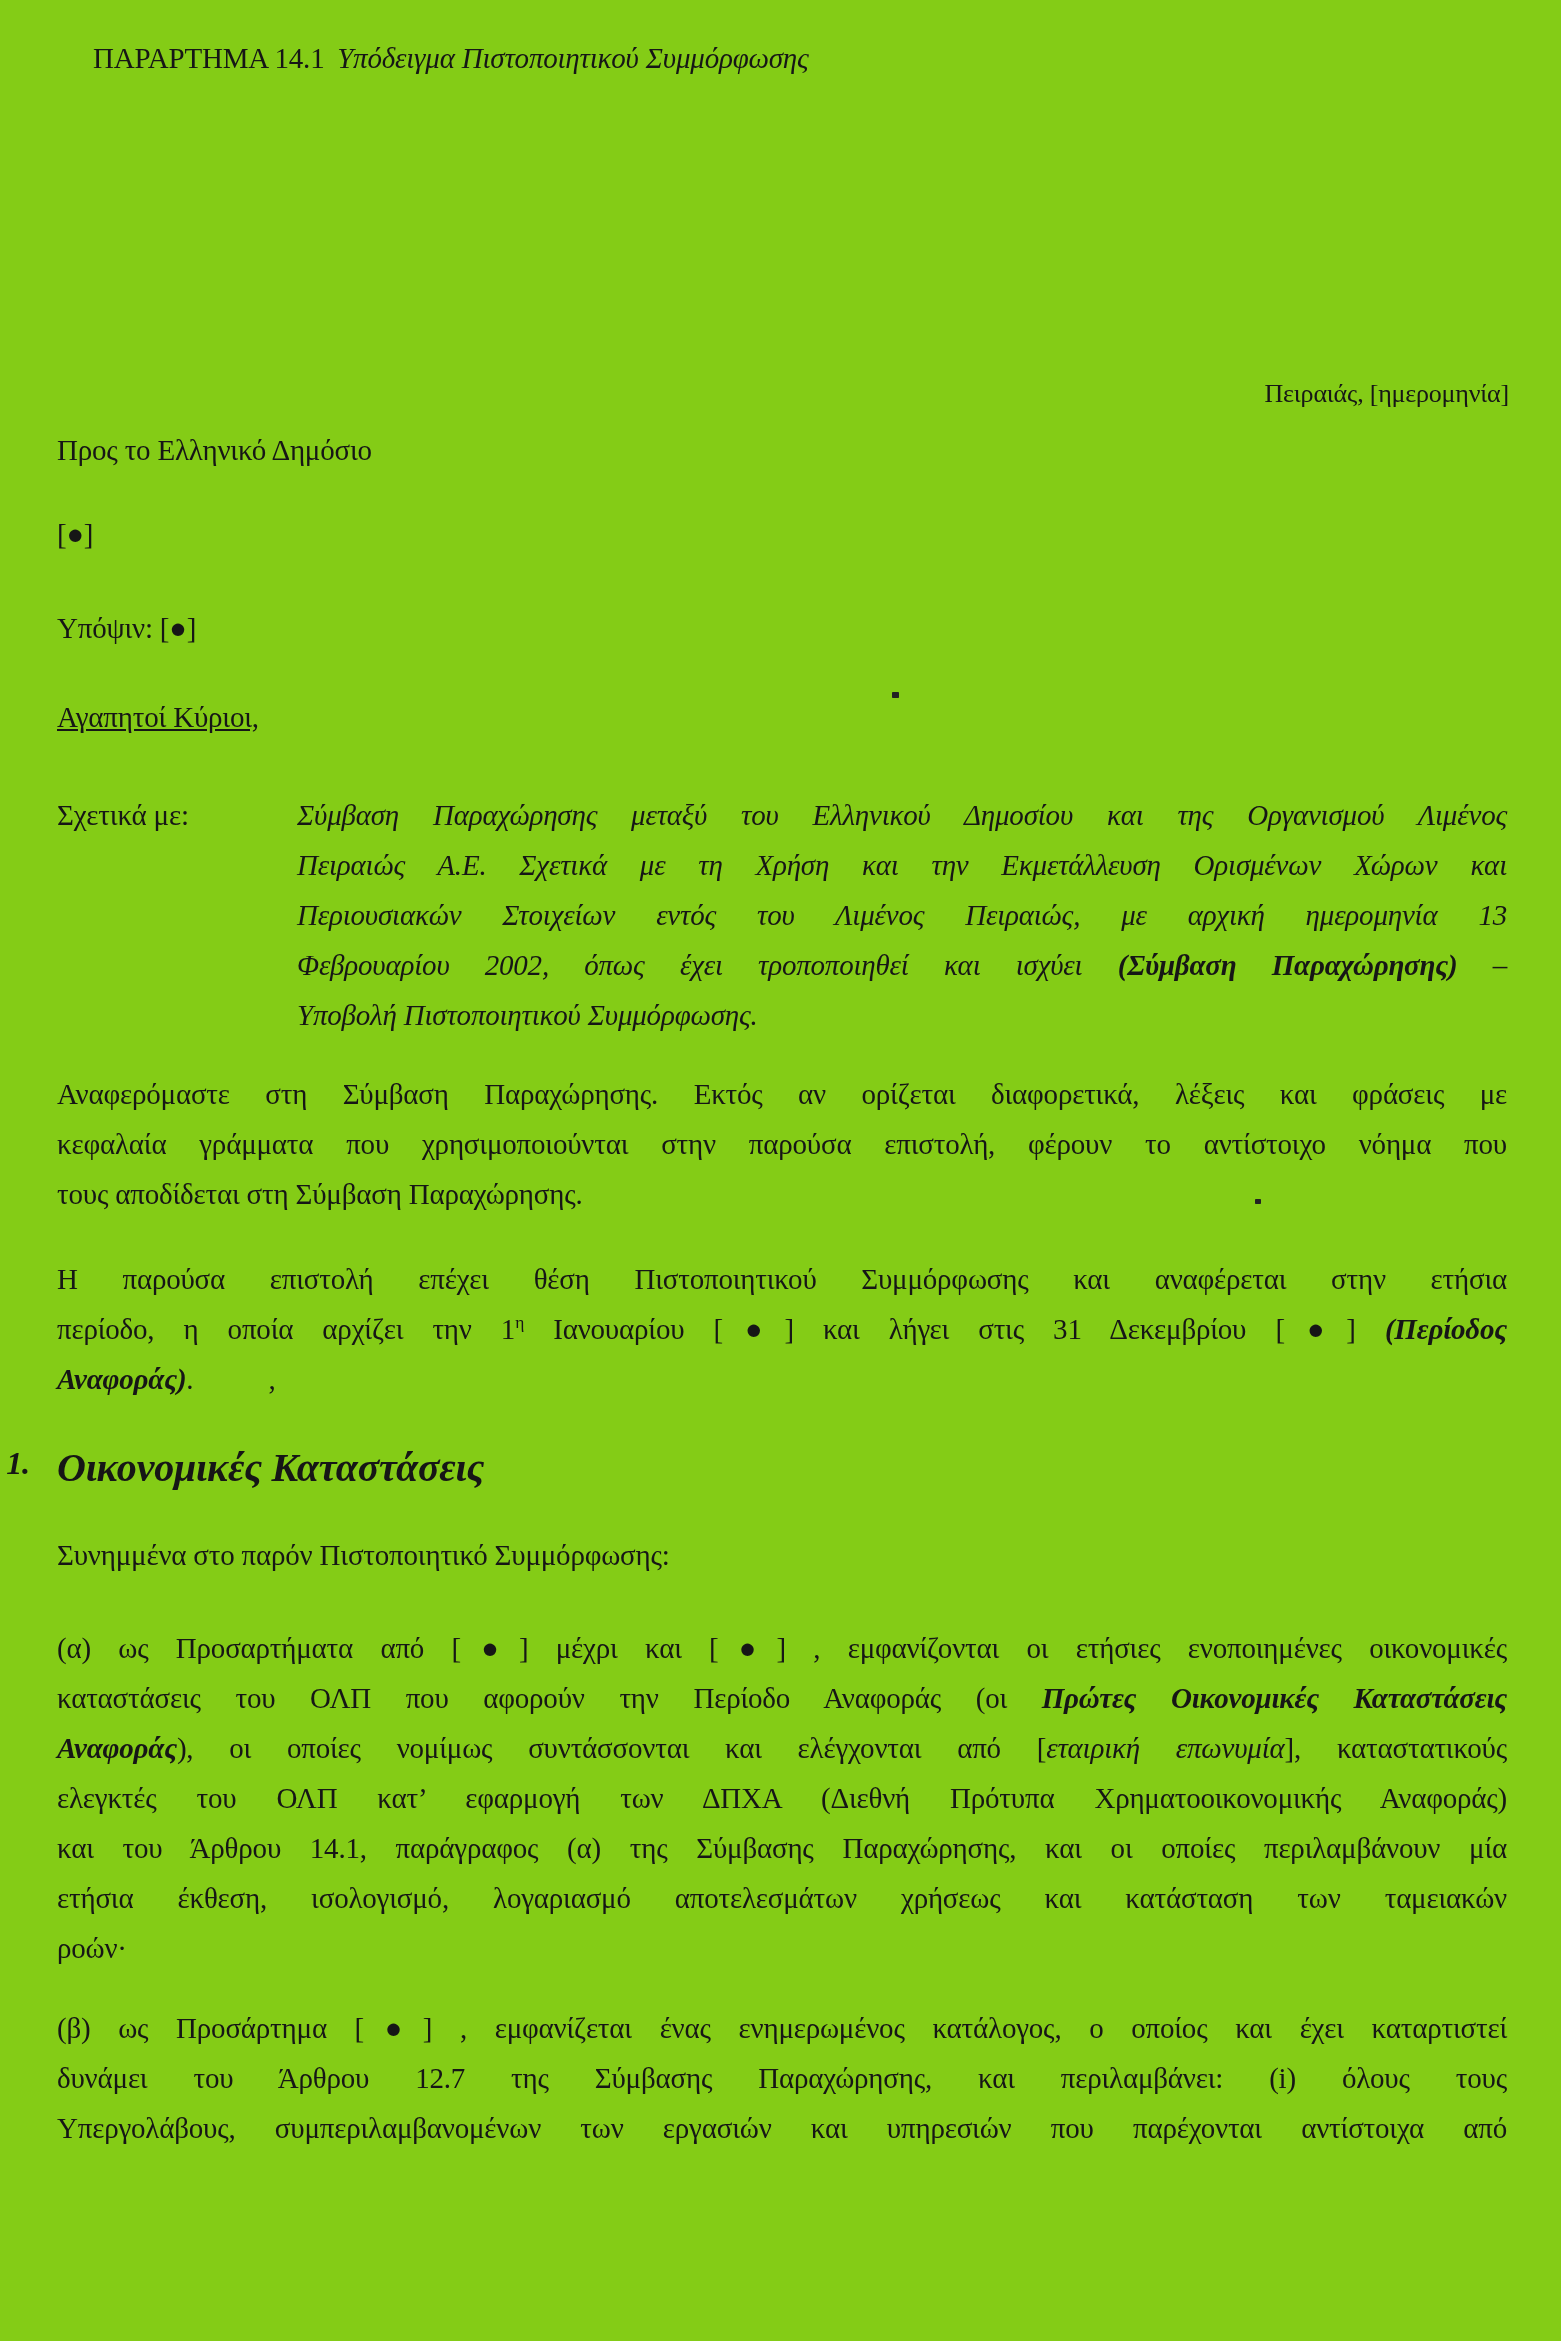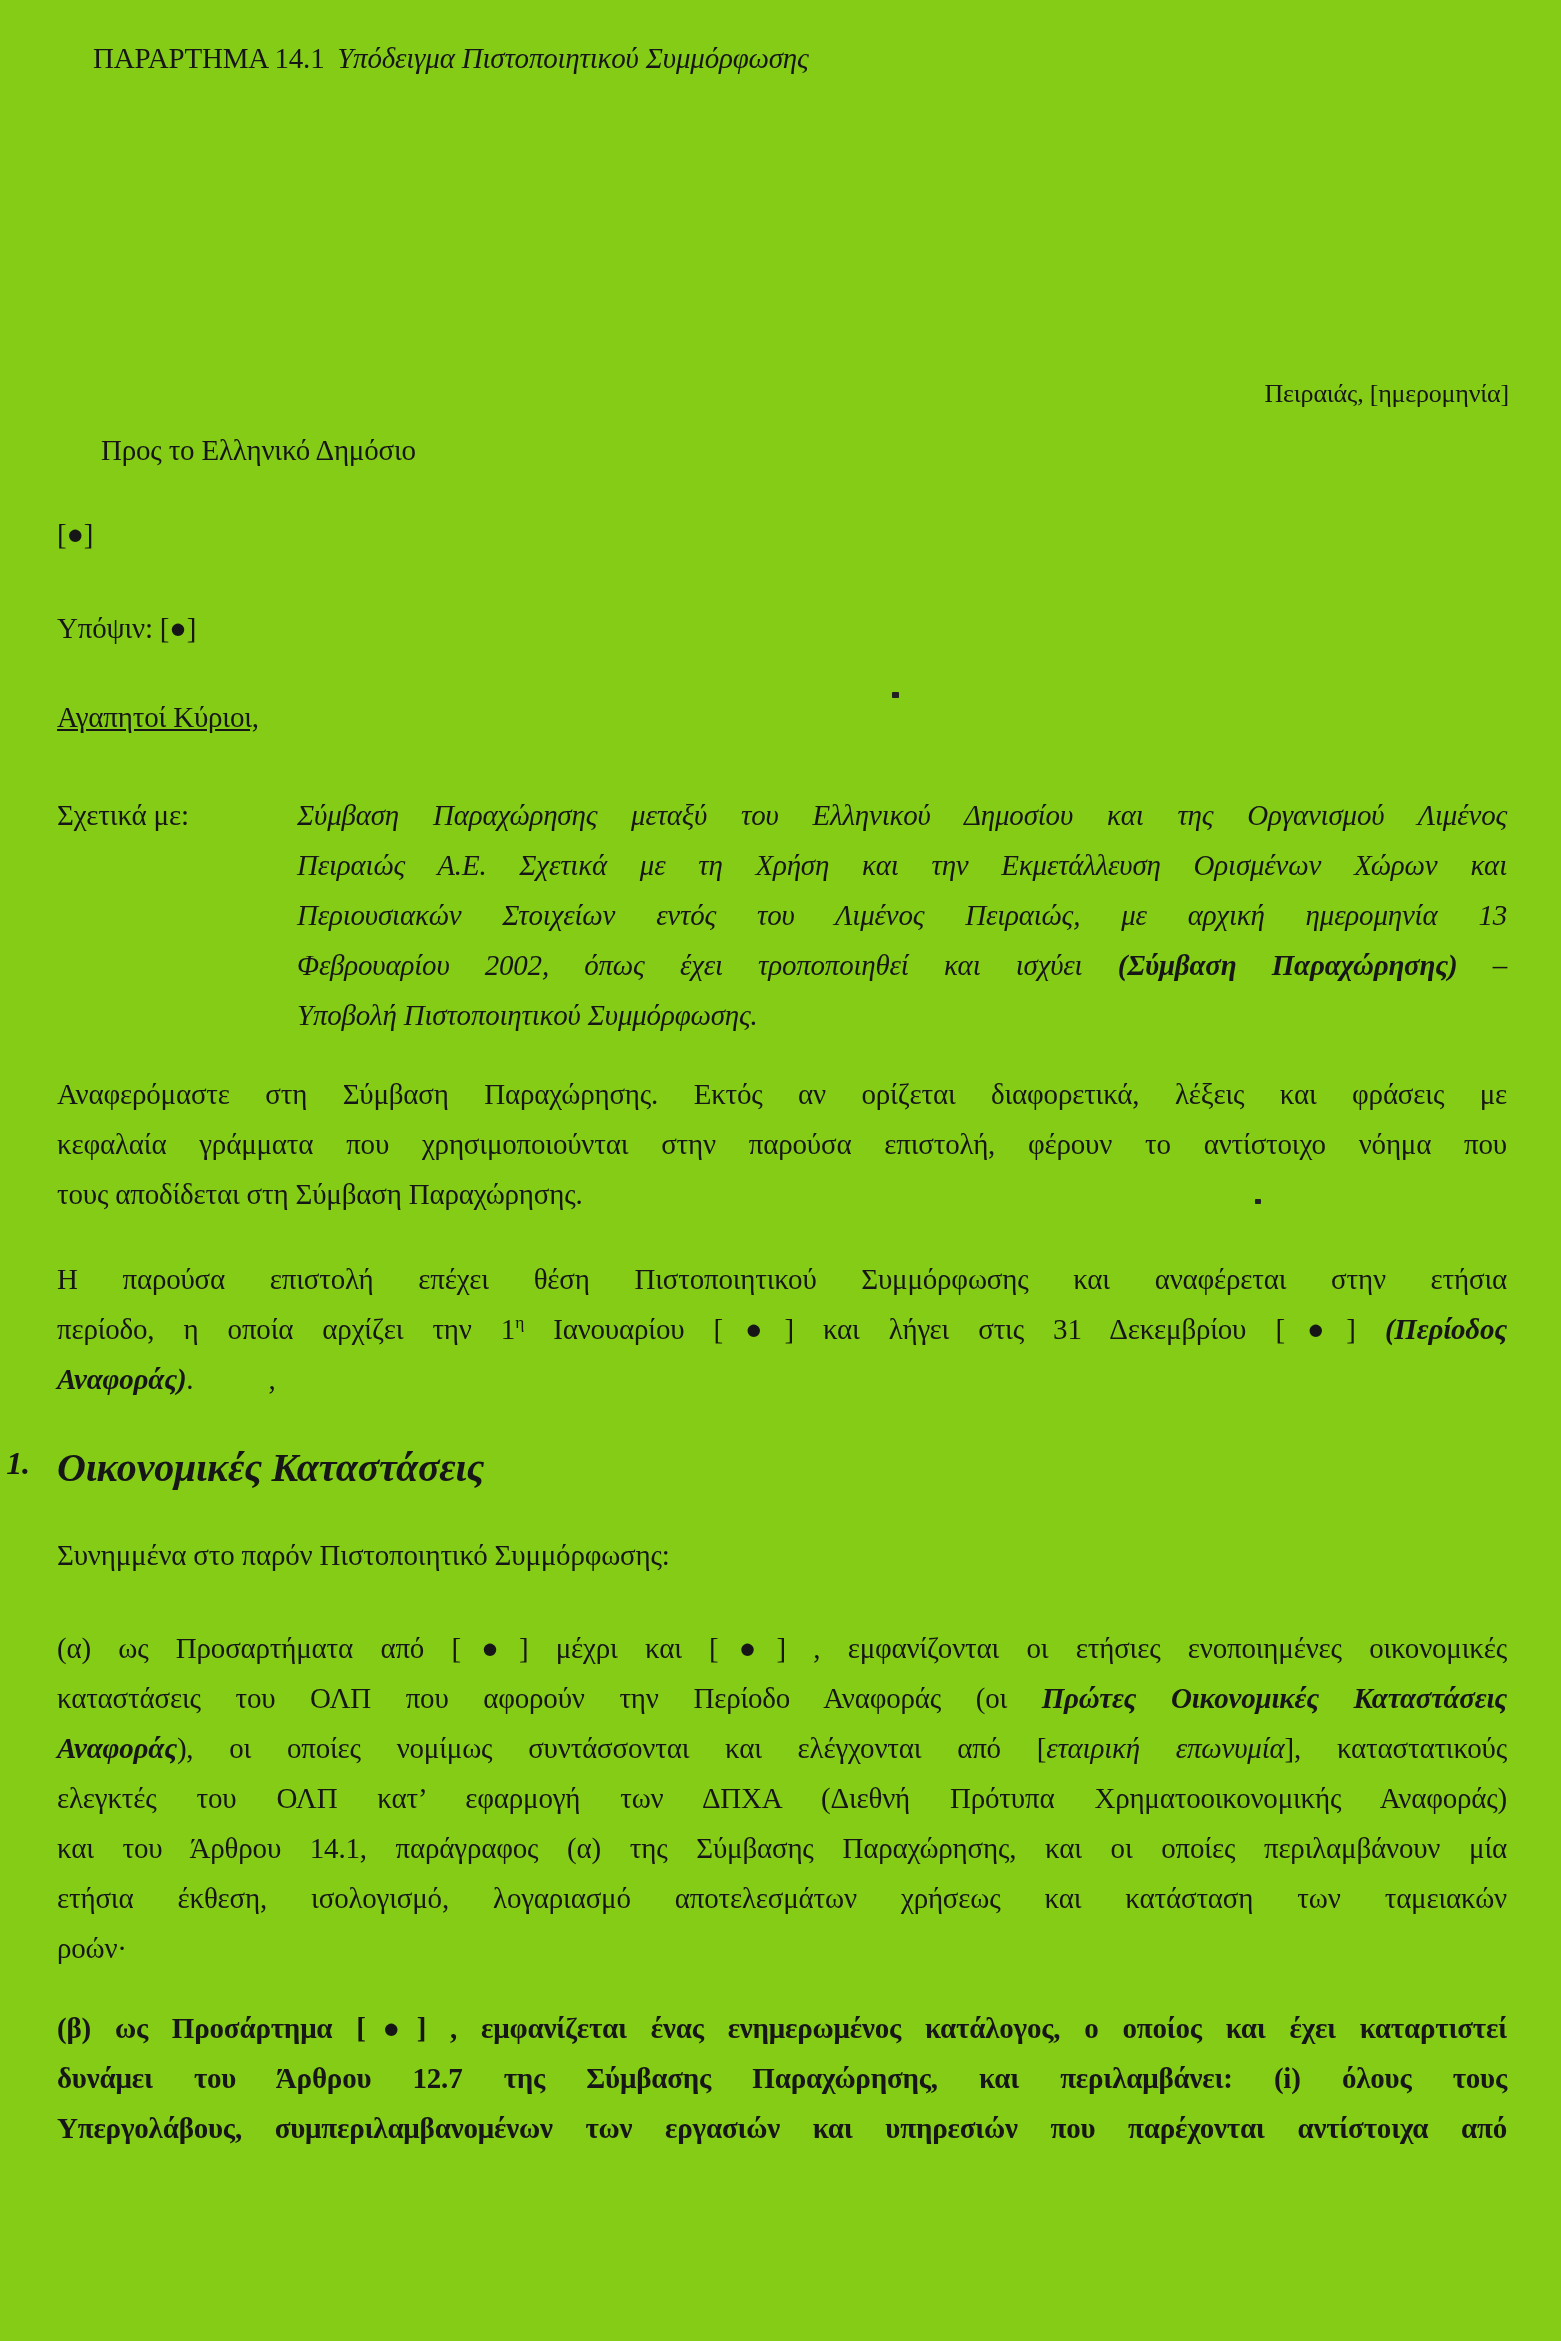--- a/index.html
+++ b/index.html
@@ -20,33 +20,33 @@
   
   .blk{position:absolute;font-size:29px;letter-spacing:-0.2px;line-height:1.25;}
 
   .annex-header{left:93px;top:40px;font-size:29px;white-space:nowrap;}
   .annex-header .part1{margin-right:12.7px;}
 
   .doc-title{left:224px;top:236px;font-size:32px;font-weight:bold;white-space:nowrap;}
 
   .dateline{right:52px;top:378px;font-size:26px;white-space:nowrap;}
 
-  .recipient{left:57px;top:432px;margin-left:44px;}
+  .recipient{left:57px;top:432px;}
   .placeholder1{left:57px;top:516px;}
   .attention{left:57px;top:610px;}
   .salutation{left:57px;top:699px;text-decoration:underline;}
 
   .subject-label{left:57px;top:797px;}
   .subject-body{left:297px;top:797px;width:1210px;}
 
   .para{left:57px;width:1450px;}
   .para-ref{top:1076px;}
   .para-letter{top:1261px;}
   .para-a{top:1630px;}
-  .para-b{top:2010px;font-weight:bold;}
+  .para-b{top:2010px;}
 
   .line{height:50px;overflow:visible;}
   .justify .line{text-align:justify;text-align-last:justify;}
   .justify .line.last{text-align-last:left;}
   .justify.cont .line.last{text-align-last:justify;}
 
   .sec-num{left:6.3px;top:1443px;font-size:32px;}
   .sec-head{left:57px;top:1443px;font-size:40px;}
   .attach-intro{left:57px;top:1537px;}
 

